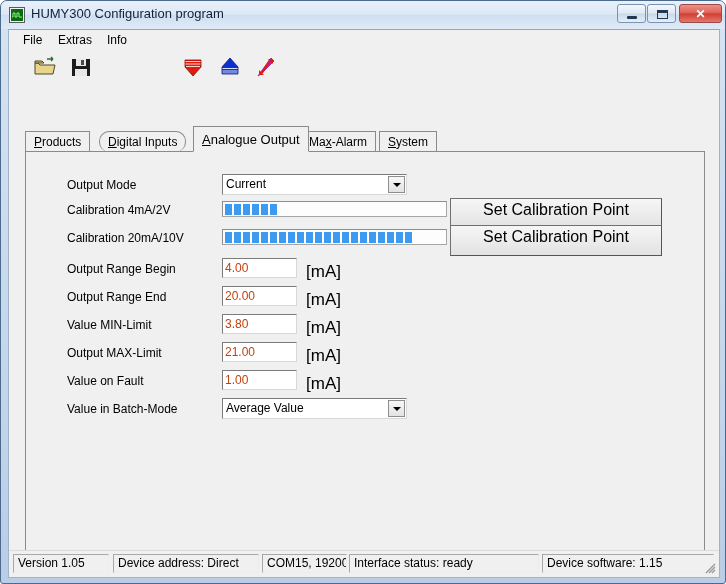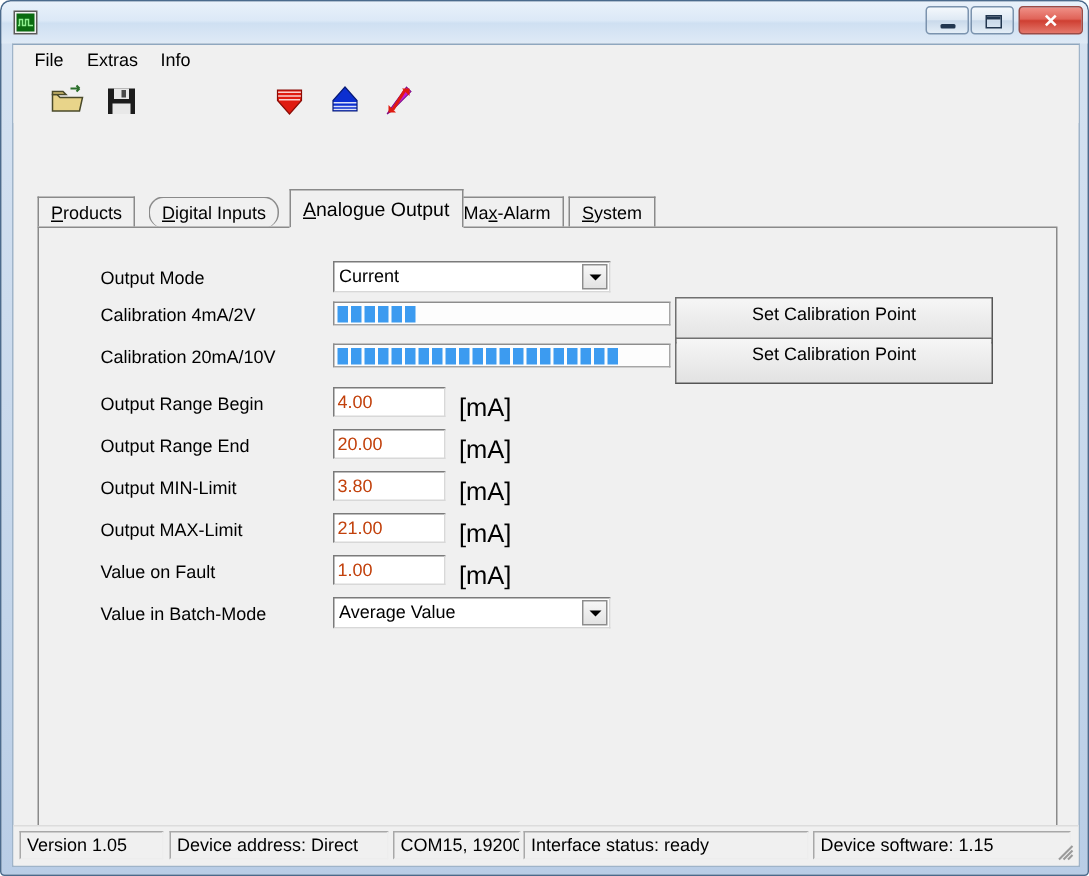--- a/index.html
+++ b/index.html
@@ -269,21 +269,21 @@
   }
   .btn {
     position: absolute;
     box-sizing: border-box;
     width: 212px; height: 31px;
     background: linear-gradient(to bottom, #f6f6f6 0%, #ededed 45%, #e2e2e2 100%);
     border: 1px solid #707070;
     border-right-color: #555;
     border-bottom-color: #555;
     font-family: "Liberation Sans", sans-serif;
-    font-size: 12px;
+    font-size: 16px;
     color: #000;
     text-align: center;
     line-height: 21px;
   }
 
   
   #statusbar {
     position: absolute;
     left: 0; bottom: 0;
     width: 710px; height: 26px;
@@ -313,20 +313,21 @@
 
 <div id="window">
 
   <div id="titlebar">
     <div id="title-icon">
       <div class="inner"></div>
       <svg class="wave" viewBox="0 0 10 6">
         <polyline points="0,5 1,5 1,1 3,1 3,5 5,5 5,1 7,1 7,5 10,5" fill="none" stroke="#8ff08f" stroke-width="1"></polyline>
       </svg>
     </div>
+    <div id="title-text">HUMY300 Configuration program</div>
 
     <div class="winbtn" id="btn-min">
       <div class="min-bar"></div>
     </div>
     <div class="winbtn" id="btn-max">
       <div class="max-box"></div>
     </div>
     <div class="winbtn" id="btn-close">
       <div class="glyph">✕</div>
     </div>
@@ -410,21 +411,21 @@
       <div class="btn" style="left:424px; top:73px;">Set Calibration Point</div>
 
       <div class="form-label" style="left:41px; top:110px;">Output Range Begin</div>
       <input class="text-input" style="left: 196px; top: 106px;" type="text" value="4.00">
       <div class="unit-label" style="left:280px; top:110px;">[mA]</div>
 
       <div class="form-label" style="left:41px; top:138px;">Output Range End</div>
       <input class="text-input" style="left: 196px; top: 134px;" type="text" value="20.00">
       <div class="unit-label" style="left:280px; top:138px;">[mA]</div>
 
-      <div class="form-label" style="left:41px; top:166px;">Output MIN-Limit</div>
+      <div class="form-label" style="left:41px; top:166px;">Value MIN-Limit</div>
       <input class="text-input" style="left: 196px; top: 162px;" type="text" value="3.80">
       <div class="unit-label" style="left:280px; top:166px;">[mA]</div>
 
       <div class="form-label" style="left:41px; top:194px;">Output MAX-Limit</div>
       <input class="text-input" style="left: 196px; top: 190px;" type="text" value="21.00">
       <div class="unit-label" style="left:280px; top:194px;">[mA]</div>
 
       <div class="form-label" style="left:41px; top:222px;">Value on Fault</div>
       <input class="text-input" style="left: 196px; top: 218px;" type="text" value="1.00">
       <div class="unit-label" style="left:280px; top:222px;">[mA]</div>

